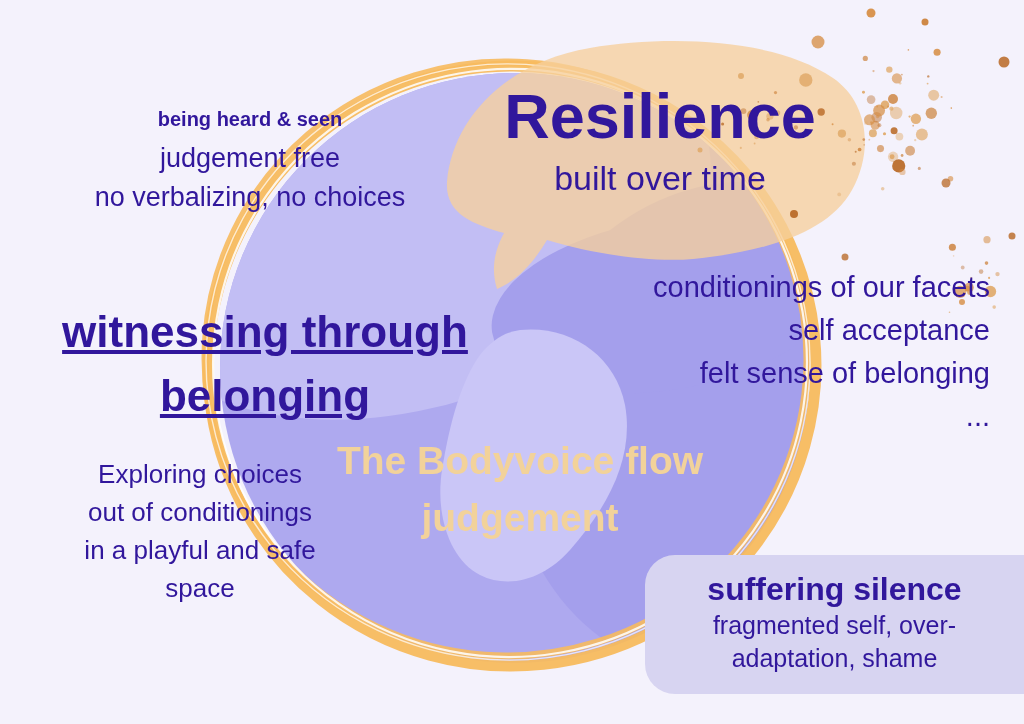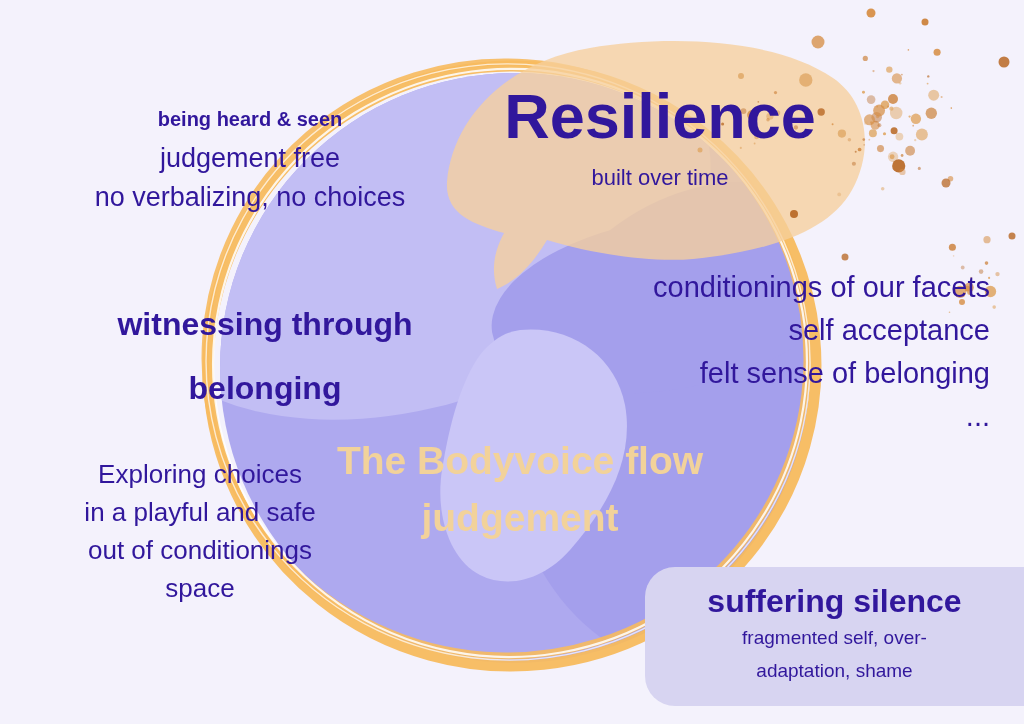--- a/index.html
+++ b/index.html
@@ -31,34 +31,34 @@
   .ring-white{stroke:#ffffff;fill:none;}
   .blob{fill:var(--blob);fill-opacity:.78;}
   .txt{position:absolute;z-index:3;color:var(--ink);}
   .center{text-align:center;}
   .right{text-align:right;}
   .b{font-weight:bold;}
   .being-heard{left:50px;top:100px;width:400px;font-size:27px;line-height:39px;}
   .being-heard .head{font-size:20px;}
   .resilience{left:450px;top:80px;width:420px;}
   .resilience .head{font-size:63px;line-height:72px;}
-  .resilience .sub{font-size:22px;line-height:40px;margin-top:6px;}
-  .witnessing{left:15px;top:292px;width:500px;font-size:32px;line-height:64px;}
+  .resilience .sub{font-size:34px;line-height:40px;margin-top:6px;}
+  .witnessing{left:15px;top:300px;width:500px;font-size:44px;line-height:64px;text-decoration:underline;}
   .facets{left:540px;top:266px;width:450px;font-size:29px;line-height:43px;}
   .bodyvoice{left:280px;top:432px;width:480px;font-size:39px;line-height:57px;color:var(--cream);text-align:center;}
   .exploring{left:50px;top:455px;width:300px;font-size:26px;line-height:38px;}
   .suffering-card{
     position:absolute;z-index:2;
-    left:645px;top:567px;width:379px;height:139px;
+    left:645px;top:555px;width:379px;height:139px;
     background:var(--card);
     border-radius:30px 0 0 30px;
     text-align:center;color:var(--ink);
   }
   .suffering-card .head{font-size:32px;line-height:40px;margin-top:14px;font-weight:bold;}
-  .suffering-card .line{font-size:19px;line-height:33px;}
+  .suffering-card .line{font-size:25px;line-height:33px;}
 </style>
 </head>
 <body>
 
 <div class="canvas">
 
   <svg class="shapes" width="1024" height="724" viewBox="0 0 1024 724">
     <defs>
       <clipPath id="circleClip">
         <circle cx="515" cy="368" r="295"></circle>
@@ -223,22 +223,22 @@
     <div>...</div>
   </div>
 
   <div class="txt center b bodyvoice">
     <div>The Bodyvoice flow</div>
     <div>judgement</div>
   </div>
 
   <div class="txt center exploring">
     <div>Exploring choices</div>
+    <div>out of conditionings</div>
     <div>in a playful and safe</div>
-    <div>out of conditionings</div>
     <div>space</div>
   </div>
 
   <div class="suffering-card">
     <div class="head">suffering silence</div>
     <div class="line">fragmented self, over-</div>
     <div class="line">adaptation, shame</div>
   </div>
 
 </div>

